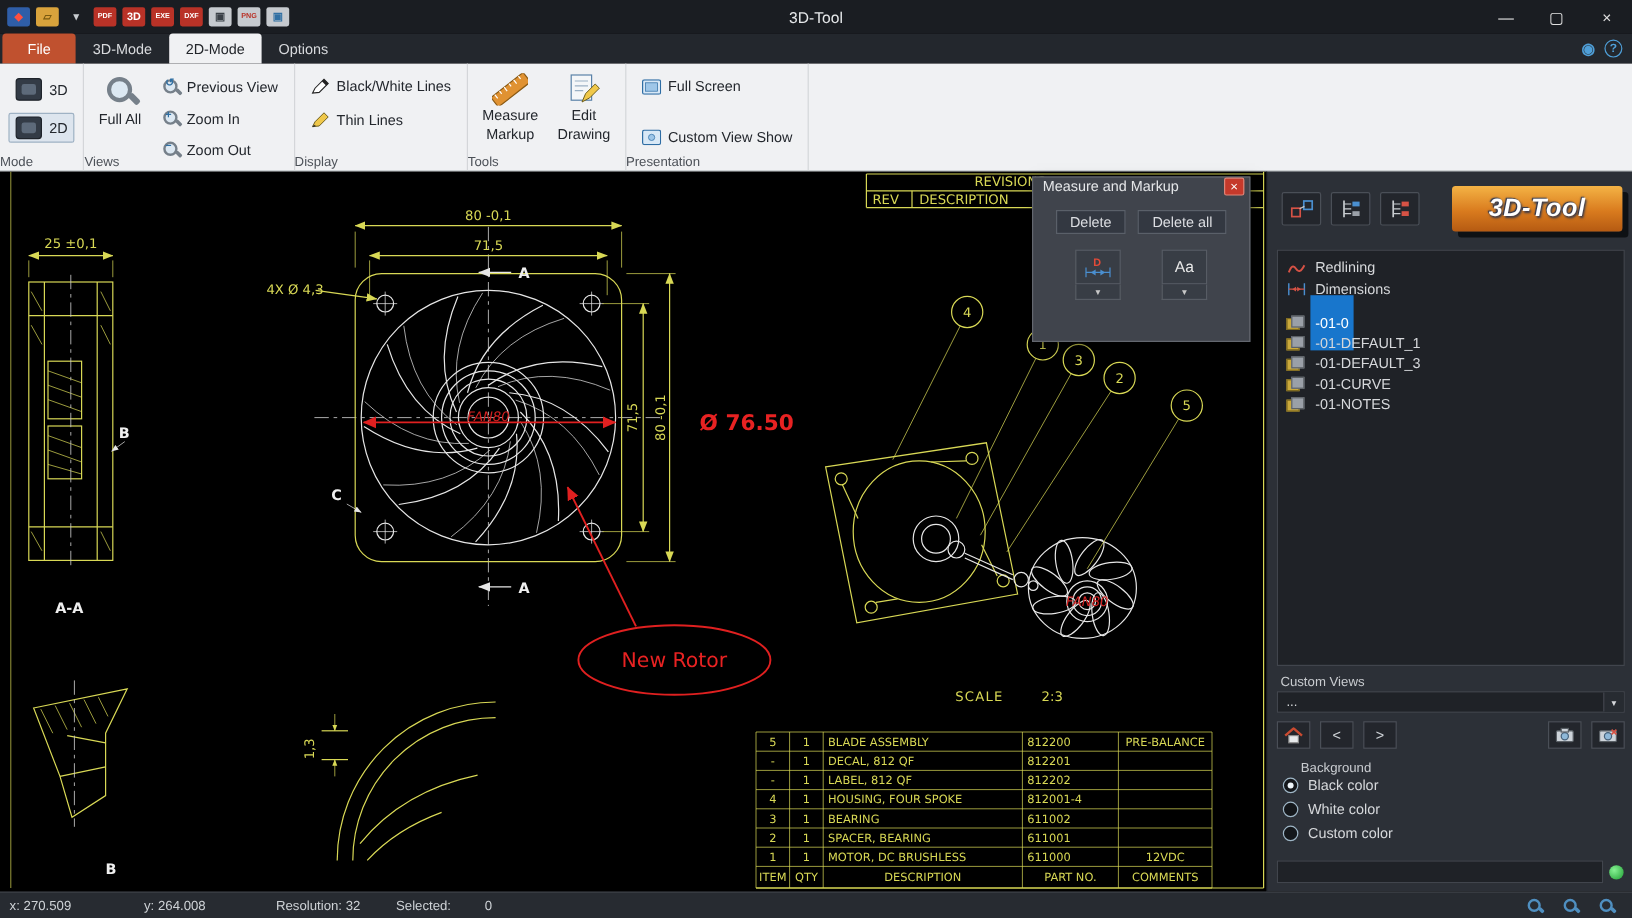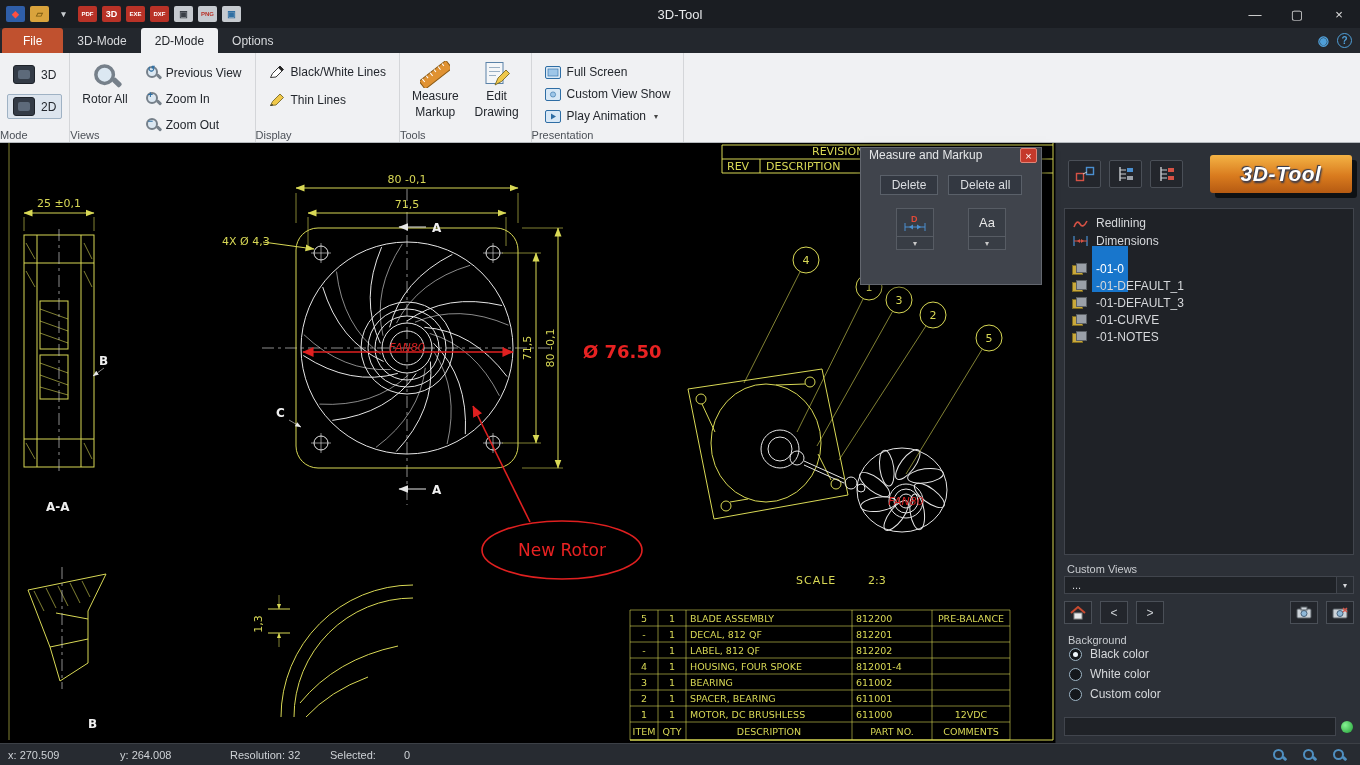--- a/index.html
+++ b/index.html
@@ -80,21 +80,21 @@
 .layer-ic::before{content:"";position:absolute;left:0;bottom:0;width:9px;height:8px;background:#caa93c;border:1px solid #7e6a1f}
 .layer-ic::after{content:"";position:absolute;right:0;top:0;width:9px;height:8px;background:#9aa0a8;border:1px solid #5c6166}
 .tree-label{padding:16px 4px}
 .tree-item.selected .tree-label{background:#1876cc;color:#fff}
 .cv-label{position:absolute;top:420px;left:11px;font-size:11px;color:#c9ccd0}
 .cv-dd{position:absolute;top:433px;left:8px;width:290px;height:18px;background:#1f2227;border:1px solid #41454d;display:flex;align-items:center;padding-left:7px;font-size:11px;cursor:pointer}
 .cv-caret{margin-left:auto;width:17px;height:100%;background:#272b31;border-left:1px solid #41454d;display:flex;align-items:center;justify-content:center;font-size:8px}
 .cv-btns{position:absolute;top:458px;left:8px;width:290px;display:flex;gap:8px;align-items:center}
 .cv-btn{width:28px;height:23px;background:#23262c;border:1px solid #4a4f57;color:#cfd3d7;font-size:12px;display:flex;align-items:center;justify-content:center;padding:0;cursor:pointer;font-family:inherit}
 .cv-spacer{flex:1}
-.bg-label{position:absolute;top:491px;left:12px;font-size:11px;color:#c9ccd0}
+.bg-label{position:absolute;top:491px;left:28px;font-size:11px;color:#c9ccd0}
 .radio-row{position:absolute;left:13px;display:flex;align-items:center;gap:8px;font-size:12px;cursor:pointer}
 .radio{width:13px;height:13px;border-radius:50%;border:1px solid #9fb6c6;background:#14171b;position:relative;flex:none}
 .radio.checked::after{content:"";position:absolute;left:3px;top:3px;width:5px;height:5px;border-radius:50%;background:#eef6fb}
 .color-strip{position:absolute;top:574px;left:8px;width:272px;height:19px;background:#1f2227;border:1px solid #41454d;cursor:pointer}
 .green-dot{position:absolute;top:578px;right:7px;width:12px;height:12px;border-radius:50%;background:radial-gradient(circle at 35% 35%,#86f293,#1f9e33)}
 
 
 #statusbar{position:absolute;left:0;top:743px;width:1360px;height:22px;background:#272b31;border-top:1px solid #3c4046;display:flex;align-items:center;color:#ced2d6;font-size:11px}
 .sbf{padding-left:8px;white-space:nowrap}
 .sb-zoom{margin-left:auto;display:flex;gap:16px;padding-right:14px}
@@ -151,21 +151,21 @@
           <span class="mode-ic"></span>
           <span>2D</span>
         </div>
       </div>
       <div class="rgroup-label">Mode</div>
     </div>
 
     <div class="rgroup">
       <div class="bigbtn">
         <span class="mag big"></span>
-        <span>Rotor All</span>
+        <span>Full All</span>
       </div>
       <div class="rbtn-col" style="padding-top:4px">
         <div class="rbtn">
           <span class="mag">
               <i>↺</i>
             </span>
           <span>Previous View</span>
         </div>
         <div class="rbtn">
           <span class="mag">
@@ -220,21 +220,21 @@
             <path d="M6 6.5 h11 M6 10.5 h11 M6 14.5 h7" stroke="#9ab0c4" stroke-width="1"></path>
             <path d="M12 24 L15 17 L23 9 L26.5 12.5 L18.5 20.5 Z" fill="#f0c84a" stroke="#6a5a18" stroke-width="0.8"></path>
           </svg>
         <span>Edit</span>
         <span>Drawing</span>
       </div>
       <div class="rgroup-label">Tools</div>
     </div>
 
     <div class="rgroup">
-      <div class="rbtn-col" style="padding-top:4px;gap:2px">
+      <div class="rbtn-col" style="padding-top:4px;gap:22px">
         <div class="rbtn">
           <svg width="16" height="13" viewBox="0 0 16 13">
               <rect x="0.5" y="0.5" width="15" height="12" rx="1.5" fill="#d8e8f6" stroke="#2e6da4"></rect>
               <rect x="3" y="3" width="10" height="7" fill="#9ec6e8" stroke="#2e6da4" stroke-width="0.6"></rect>
             </svg>
           <span>Full Screen</span>
         </div>
         <div class="rbtn">
           <svg width="16" height="13" viewBox="0 0 16 13">
               <rect x="0.5" y="0.5" width="15" height="12" rx="1.5" fill="#d8e8f6" stroke="#2e6da4"></rect>

